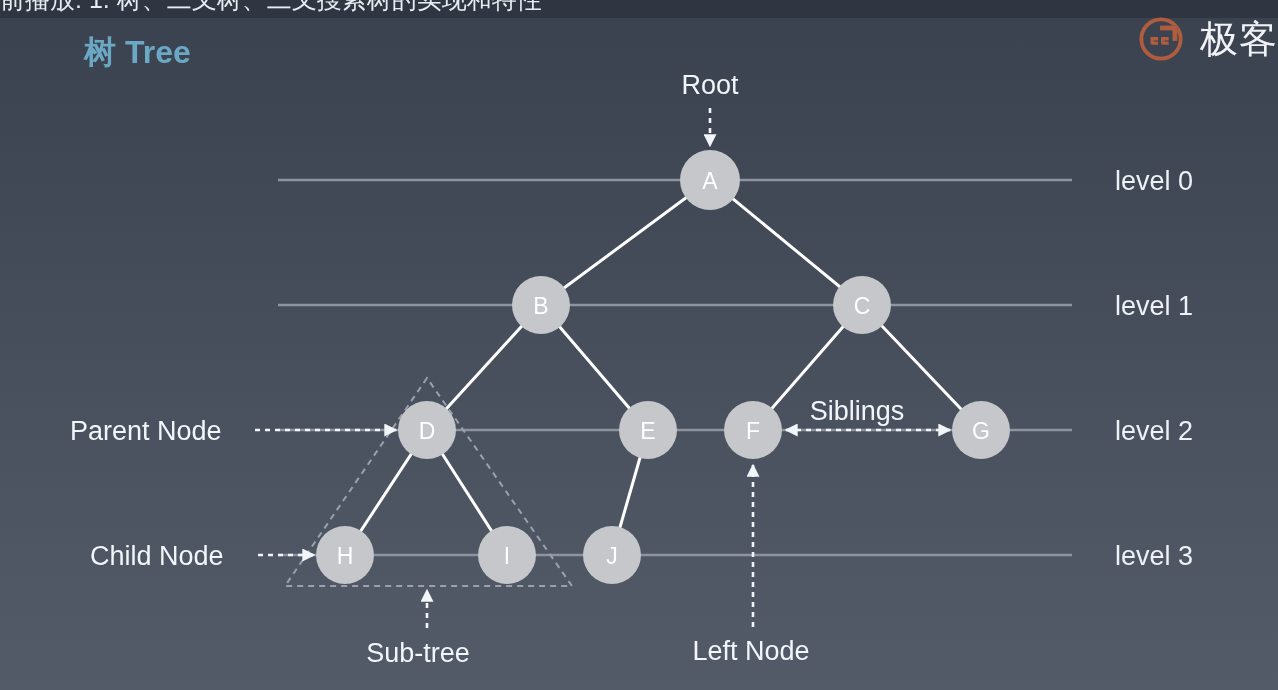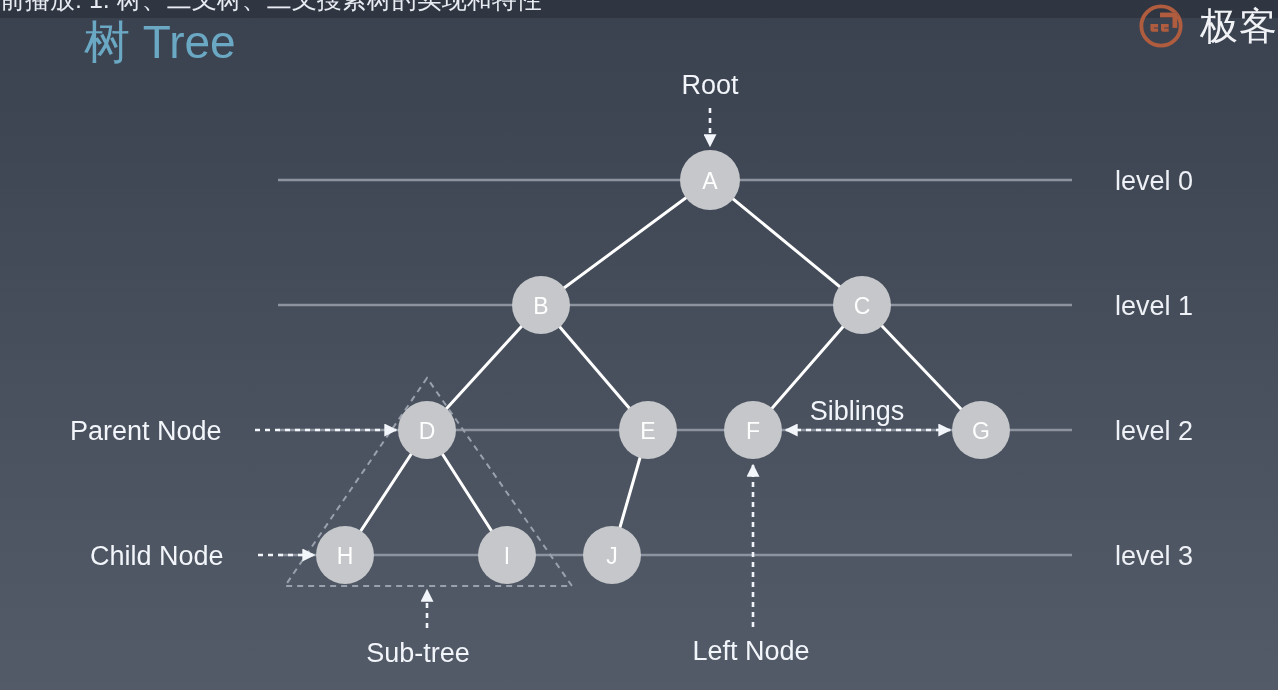--- a/index.html
+++ b/index.html
@@ -46,33 +46,33 @@
     line-height: 30px;
     color: #e8ecf2;
     white-space: nowrap;
     letter-spacing: 0px;
   }
 
   
   .slide-title {
     position: absolute;
     left: 84px;
-    top: 14px;
-    font-size: 46px;
+    top: 24px;
+    font-size: 32px;
     line-height: 56px;
     color: #6aa8c4;
     white-space: nowrap;
-    font-weight: 400;
+    font-weight: 700;
   }
 
   
   .brand {
     position: absolute;
     right: 0px;
-    top: 0px;
+    top: 13px;
     height: 52px;
     display: flex;
     align-items: center;
     gap: 16px;
   }
   .brand-mark {
     width: 46px;
     height: 46px;
     flex: 0 0 auto;
   }

